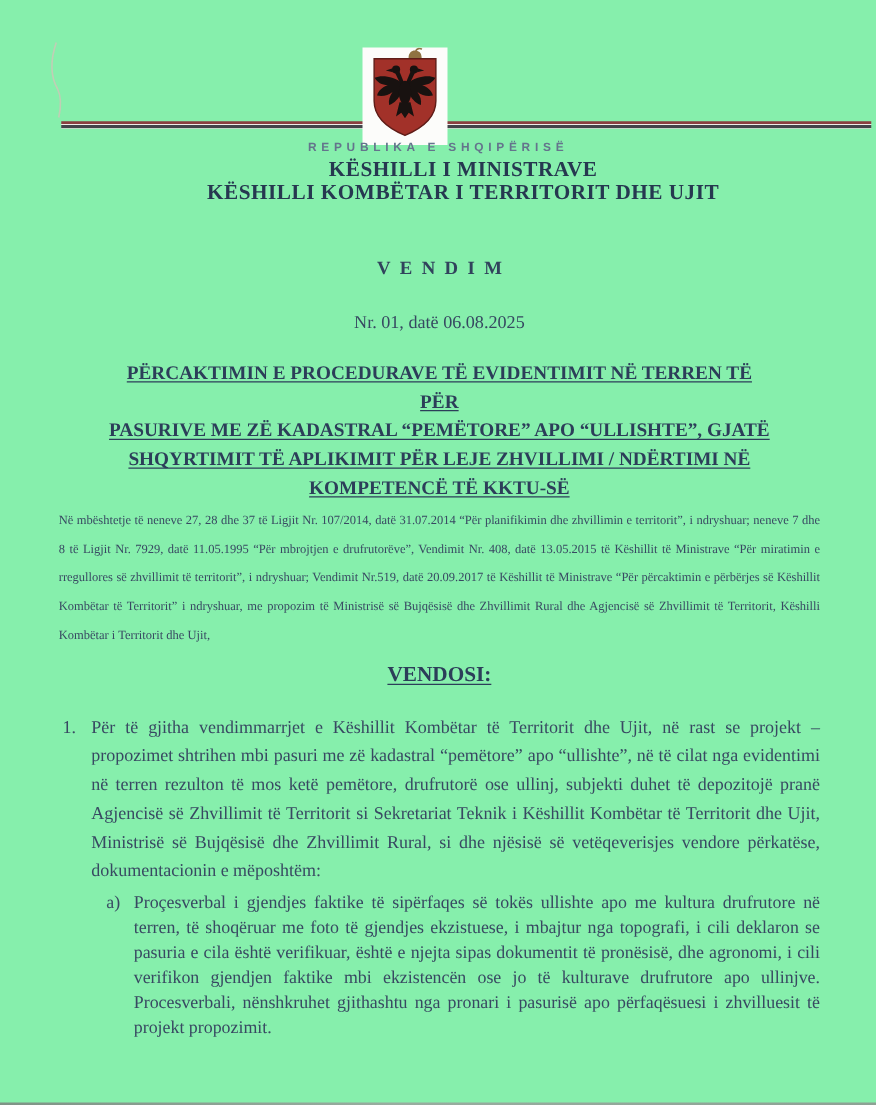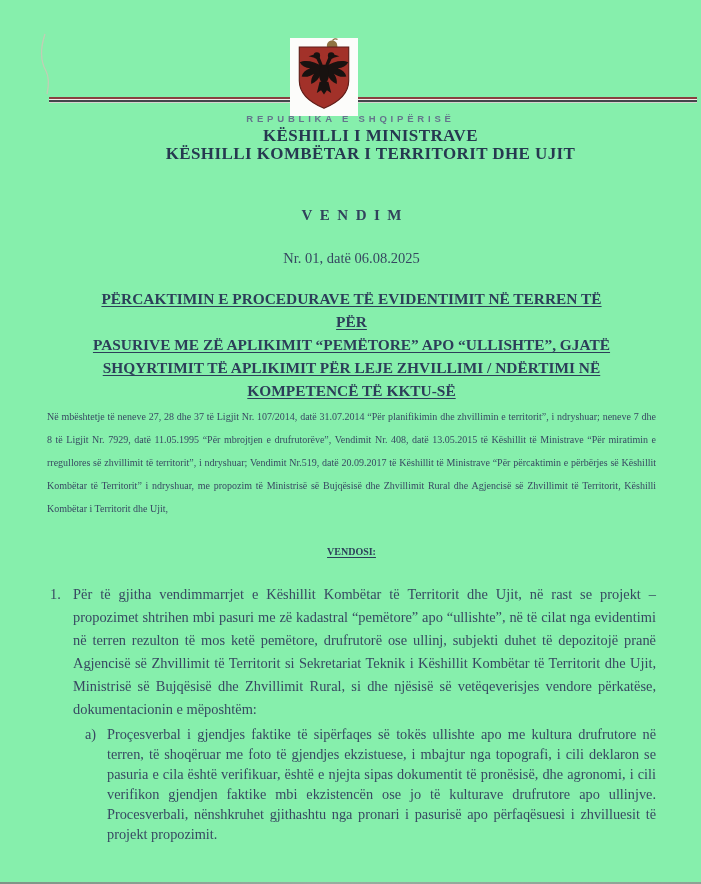--- a/index.html
+++ b/index.html
@@ -59,21 +59,21 @@
   }
   .title{margin-top:20px;}
   .title-line{
     text-align:center;font-weight:bold;font-size:15.4px;line-height:23px;
     color:#2c3e59;text-decoration:underline;text-underline-offset:2px;
   }
   .preamble{
     margin:3px 0 0 0;text-align:justify;font-size:10px;line-height:23px;color:#384962;
   }
   .resolution{
-    margin-top:20px;text-align:center;font-weight:bold;font-size:10px;line-height:23px;
+    margin-top:8px;text-align:center;font-weight:bold;font-size:17px;line-height:23px;
     color:#2c3e59;text-decoration:underline;text-underline-offset:2px;
   }
   .num-item{
     margin-top:20px;display:flex;padding-left:3px;
     font-size:14.4px;line-height:23px;color:#384962;
   }
   .num-item .marker{flex:none;width:23px;}
   .num-item .itext{flex:1;text-align:justify;}
   .sub-list{margin:3px 0 0 38px;}
   .sub-item{
@@ -122,21 +122,21 @@
 
   <div class="content">
 
     <div class="kind">VENDIM</div>
 
     <div class="number">Nr. 01, datë 06.08.2025</div>
 
     <div class="title">
       <div class="title-line">PËRCAKTIMIN E PROCEDURAVE TË EVIDENTIMIT  NË TERREN TË</div>
       <div class="title-line">PËR</div>
-      <div class="title-line">PASURIVE ME ZË APLIKIMIT “PEMËTORE” APO “ULLISHTE”, GJATË</div>
+      <div class="title-line">PASURIVE ME ZË KADASTRAL “PEMËTORE” APO “ULLISHTE”, GJATË</div>
       <div class="title-line">SHQYRTIMIT TË APLIKIMIT PËR LEJE ZHVILLIMI / NDËRTIMI NË</div>
       <div class="title-line">KOMPETENCË TË KKTU-SË</div>
     </div>
 
     <p class="preamble">Në mbështetje të neneve 27, 28 dhe 37 të Ligjit Nr. 107/2014, datë 31.07.2014 “Për planifikimin dhe zhvillimin e territorit”, i ndryshuar; neneve 7 dhe 8 të Ligjit Nr. 7929, datë 11.05.1995 “Për mbrojtjen e drufrutorëve”, Vendimit Nr. 408, datë 13.05.2015 të Këshillit të Ministrave “Për miratimin e rregullores së zhvillimit të territorit”, i ndryshuar; Vendimit Nr.519, datë 20.09.2017 të Këshillit të Ministrave “Për përcaktimin e përbërjes së Këshillit Kombëtar të Territorit” i ndryshuar, me propozim të Ministrisë së Bujqësisë dhe Zhvillimit Rural dhe Agjencisë së Zhvillimit të Territorit,  Këshilli Kombëtar i Territorit dhe Ujit,</p>
 
     <div class="resolution">VENDOSI:</div>
 
     <div class="num-item">
       <span class="marker">1.</span>

